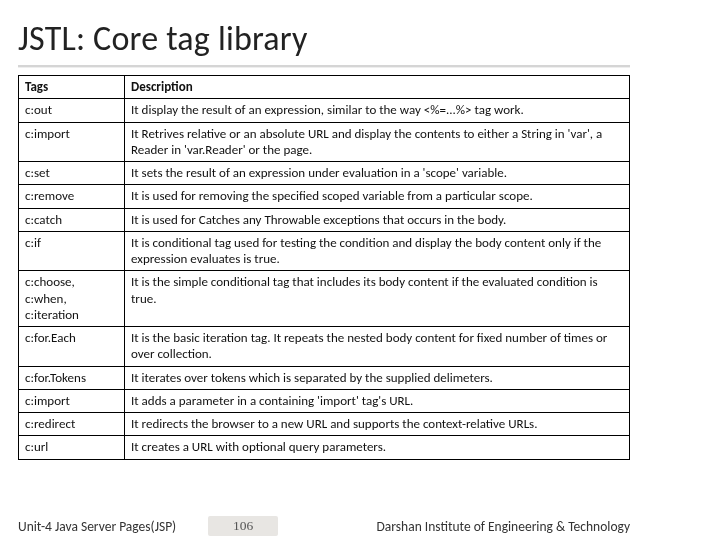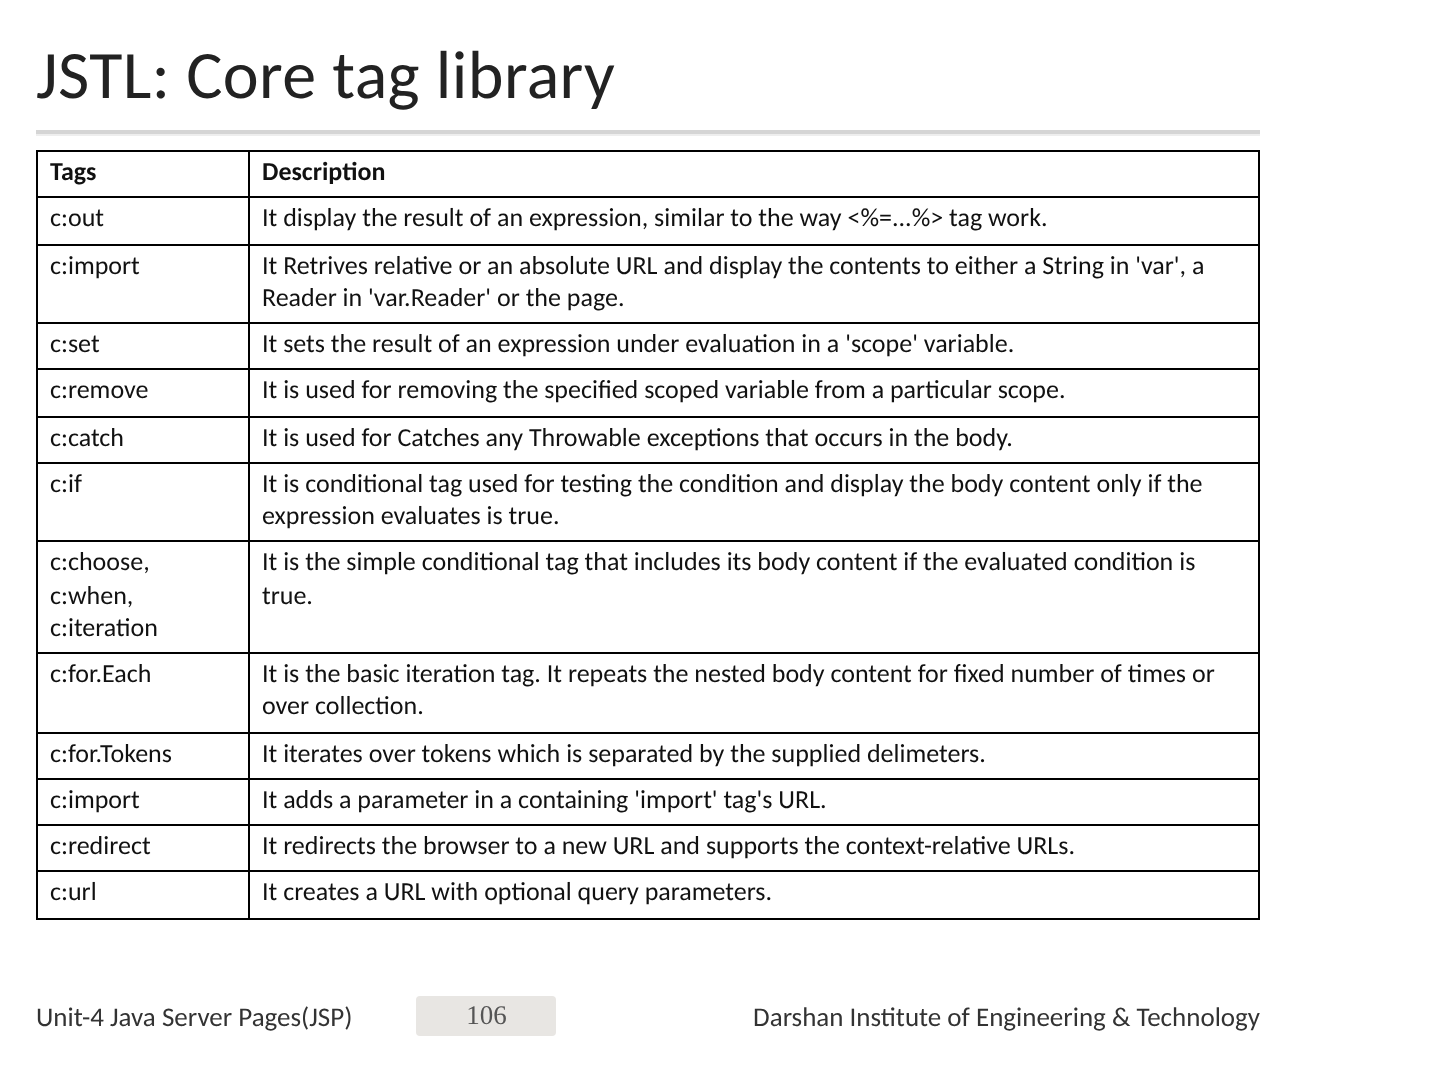--- a/index.html
+++ b/index.html
@@ -5,21 +5,21 @@
   * { box-sizing: border-box; margin: 0; padding: 0; }
   html, body { width: 720px; height: 540px; background: #fff; font-family: Calibri, "Segoe UI", Arial, sans-serif; }
   .slide { width: 648px; height: 540px; position: relative; padding: 12px 18px 0 18px; }
   .title { font-size: 34px; font-weight: 400; color: #222; margin: 6px 0 6px 0; letter-spacing: 0.2px; }
   .title-underline { height: 2px; background: #d5d5d5; margin: 4px 0 8px 0; box-shadow: 0 1px 0 #eee; }
   table { width: 100%; border-collapse: collapse; table-layout: fixed; }
   td { border: 1.5px solid #000; padding: 3px 6px; font-size: 13px; line-height: 1.25; vertical-align: top; color: #111; }
   col.tagcol { width: 106px; }
   td.tag { font-weight: 400; }
   td.head { font-weight: 700; }
-  .footer { position: absolute; left: 0; right: 0; bottom: 22px; width: 100%; padding: 0 18px; font-size: 13.5px; color: #333; display: flex; align-items: center; }
+  .footer { position: absolute; left: 0; right: 0; bottom: 4px; width: 100%; padding: 0 18px; font-size: 13.5px; color: #333; display: flex; align-items: center; }
   .footer .left { flex: 0 0 auto; }
   .footer .center { flex: 0 0 auto; width: 70px; text-align: center; background: #e8e6e3; padding: 2px 0; border-radius: 2px; margin-left: 32px; margin-right: 32px; color: #555; font-family: Liberation Serif, serif; }
   .footer .right { flex: 1 1 auto; text-align: right; font-weight: 400; }
 </style>
 </head>
 <body>
 
 <div class="slide">
 
   <div class="title">JSTL: Core tag library</div>

